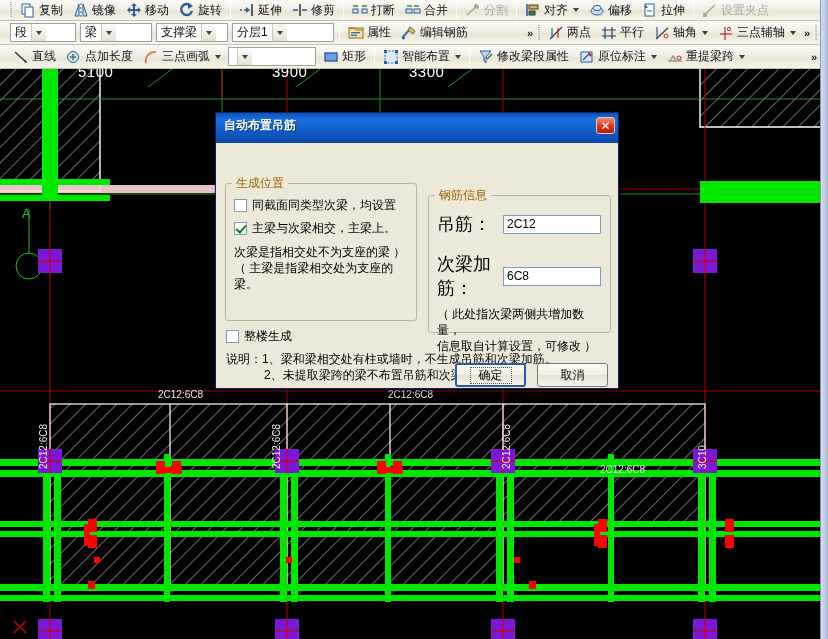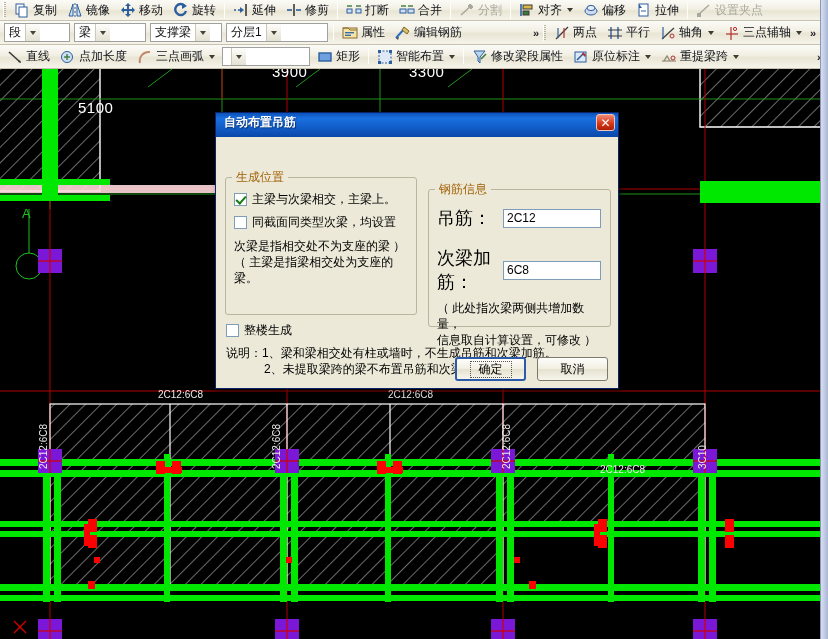--- a/index.html
+++ b/index.html
@@ -13,21 +13,21 @@
   }
   #app { position: relative; width: 828px; height: 639px; overflow: hidden; }
 
   
   .toolbar {
     position: absolute; left: 0; width: 828px;
     background: linear-gradient(to bottom, #fbfbf7 0%, #f2efe3 45%, #e9e5d4 55%, #f6f4ea 100%);
     border-bottom: 1px solid #c6c2ae;
     display: flex; align-items: center;
     white-space: nowrap; overflow: hidden;
-    padding: 0 2px;
+    padding: 0 8px;
   }
   #tb1 { top: 0; height: 21px; }
   #tb2 { top: 21px; height: 24px; }
   #tb3 { top: 45px; height: 24px; }
 
   .tb-item {
     display: inline-flex; align-items: center;
     height: 19px; padding: 0 4px; gap: 3px;
     color: #10131a; font-size: 12px; line-height: 19px;
     border: 1px solid transparent; border-radius: 2px;
@@ -113,21 +113,21 @@
 
   
   #dlg {
     position: absolute; left: 215px; top: 112px;
     width: 404px; height: 277px;
     background: #ece9d8;
     border: 1px solid #0a246a;
     box-shadow: 2px 2px 5px rgba(0,0,0,.5);
   }
   #dlgtitle {
-    height: 24px;
+    height: 30px;
     background: linear-gradient(to bottom,#0b51b8 0%,#1a6fe0 22%,#1260cd 55%,#0a47a8 100%);
     display: flex; align-items: center; padding: 0 3px 5px 8px;
     color: #fff; font-weight: bold; font-size: 12px;
   }
   #dlgtitle .t { flex: 1; text-shadow: 1px 1px 1px rgba(0,0,0,.45); }
   .closebtn {
     width: 19px; height: 17px; flex: none;
     background: linear-gradient(to bottom,#f08a78,#d73a18 55%,#ad1e06);
     border: 1px solid #f2c4b6; border-radius: 3px;
     color: #fff; font-size: 12px; font-weight: bold;
@@ -630,21 +630,21 @@
         <rect x="514" y="488" width="6" height="6"></rect>
       </g>
 
       <g stroke="#cc0000" stroke-width="1.4">
         <line x1="14" y1="552" x2="26" y2="564"></line>
         <line x1="26" y1="552" x2="14" y2="564"></line>
       </g>
     </svg>
 
     <div id="overlays">
-        <div class="dimtext" style="left: 78px; top: -6px; margin-top: 36px;">5100</div>
+        <div class="dimtext" style="left: 78px; top: -6px;">5100</div>
         <div class="dimtext" style="left: 272px; top: -6px;">3900</div>
         <div class="dimtext" style="left: 409px; top: -6px;">3300</div>
         <div class="axistext" style="left: 22px; top: 137px;">A</div>
         <div class="rebartext" style="left: 158px; top: 320px;">2C12:6C8</div>
         <div class="rebartext" style="left: 388px; top: 320px;">2C12:6C8</div>
         <div class="rebartext" style="left: 600px; top: 395px;">2C12:6C8</div>
         <div class="rebartext vert" style="left: 38px; top: 400px;">2C12:6C8</div>
         <div class="rebartext vert" style="left: 271px; top: 400px;">2C12:6C8</div>
         <div class="rebartext vert" style="left: 501px; top: 400px;">2C12:6C8</div>
         <div class="rebartext vert" style="left: 697px; top: 400px;">3C10</div>
@@ -658,26 +658,26 @@
       <span class="t">自动布置吊筋</span>
       <span class="closebtn">✕</span>
     </div>
 
     <div class="dlgbody">
 
       <fieldset class="grp" id="grp-pos">
         <legend>生成位置</legend>
         <div style="padding:6px 8px 0 8px;">
           <div class="chkrow">
+            <span class="chk"></span>
+            <span class="chklabel">同截面同类型次梁，均设置</span>
+          </div>
+          <div class="chkrow">
             <span class="chk on"></span>
             <span class="chklabel">主梁与次梁相交，主梁上。</span>
-          </div>
-          <div class="chkrow">
-            <span class="chk"></span>
-            <span class="chklabel">同截面同类型次梁，均设置</span>
           </div>
           <div class="note" style="margin-top:8px;">
             <div>次梁是指相交处不为支座的梁 ）</div>
             <div>（ 主梁是指梁相交处为支座的梁。</div>
           </div>
         </div>
       </fieldset>
 
       <fieldset class="grp" id="grp-bar">
         <legend>钢筋信息</legend>

